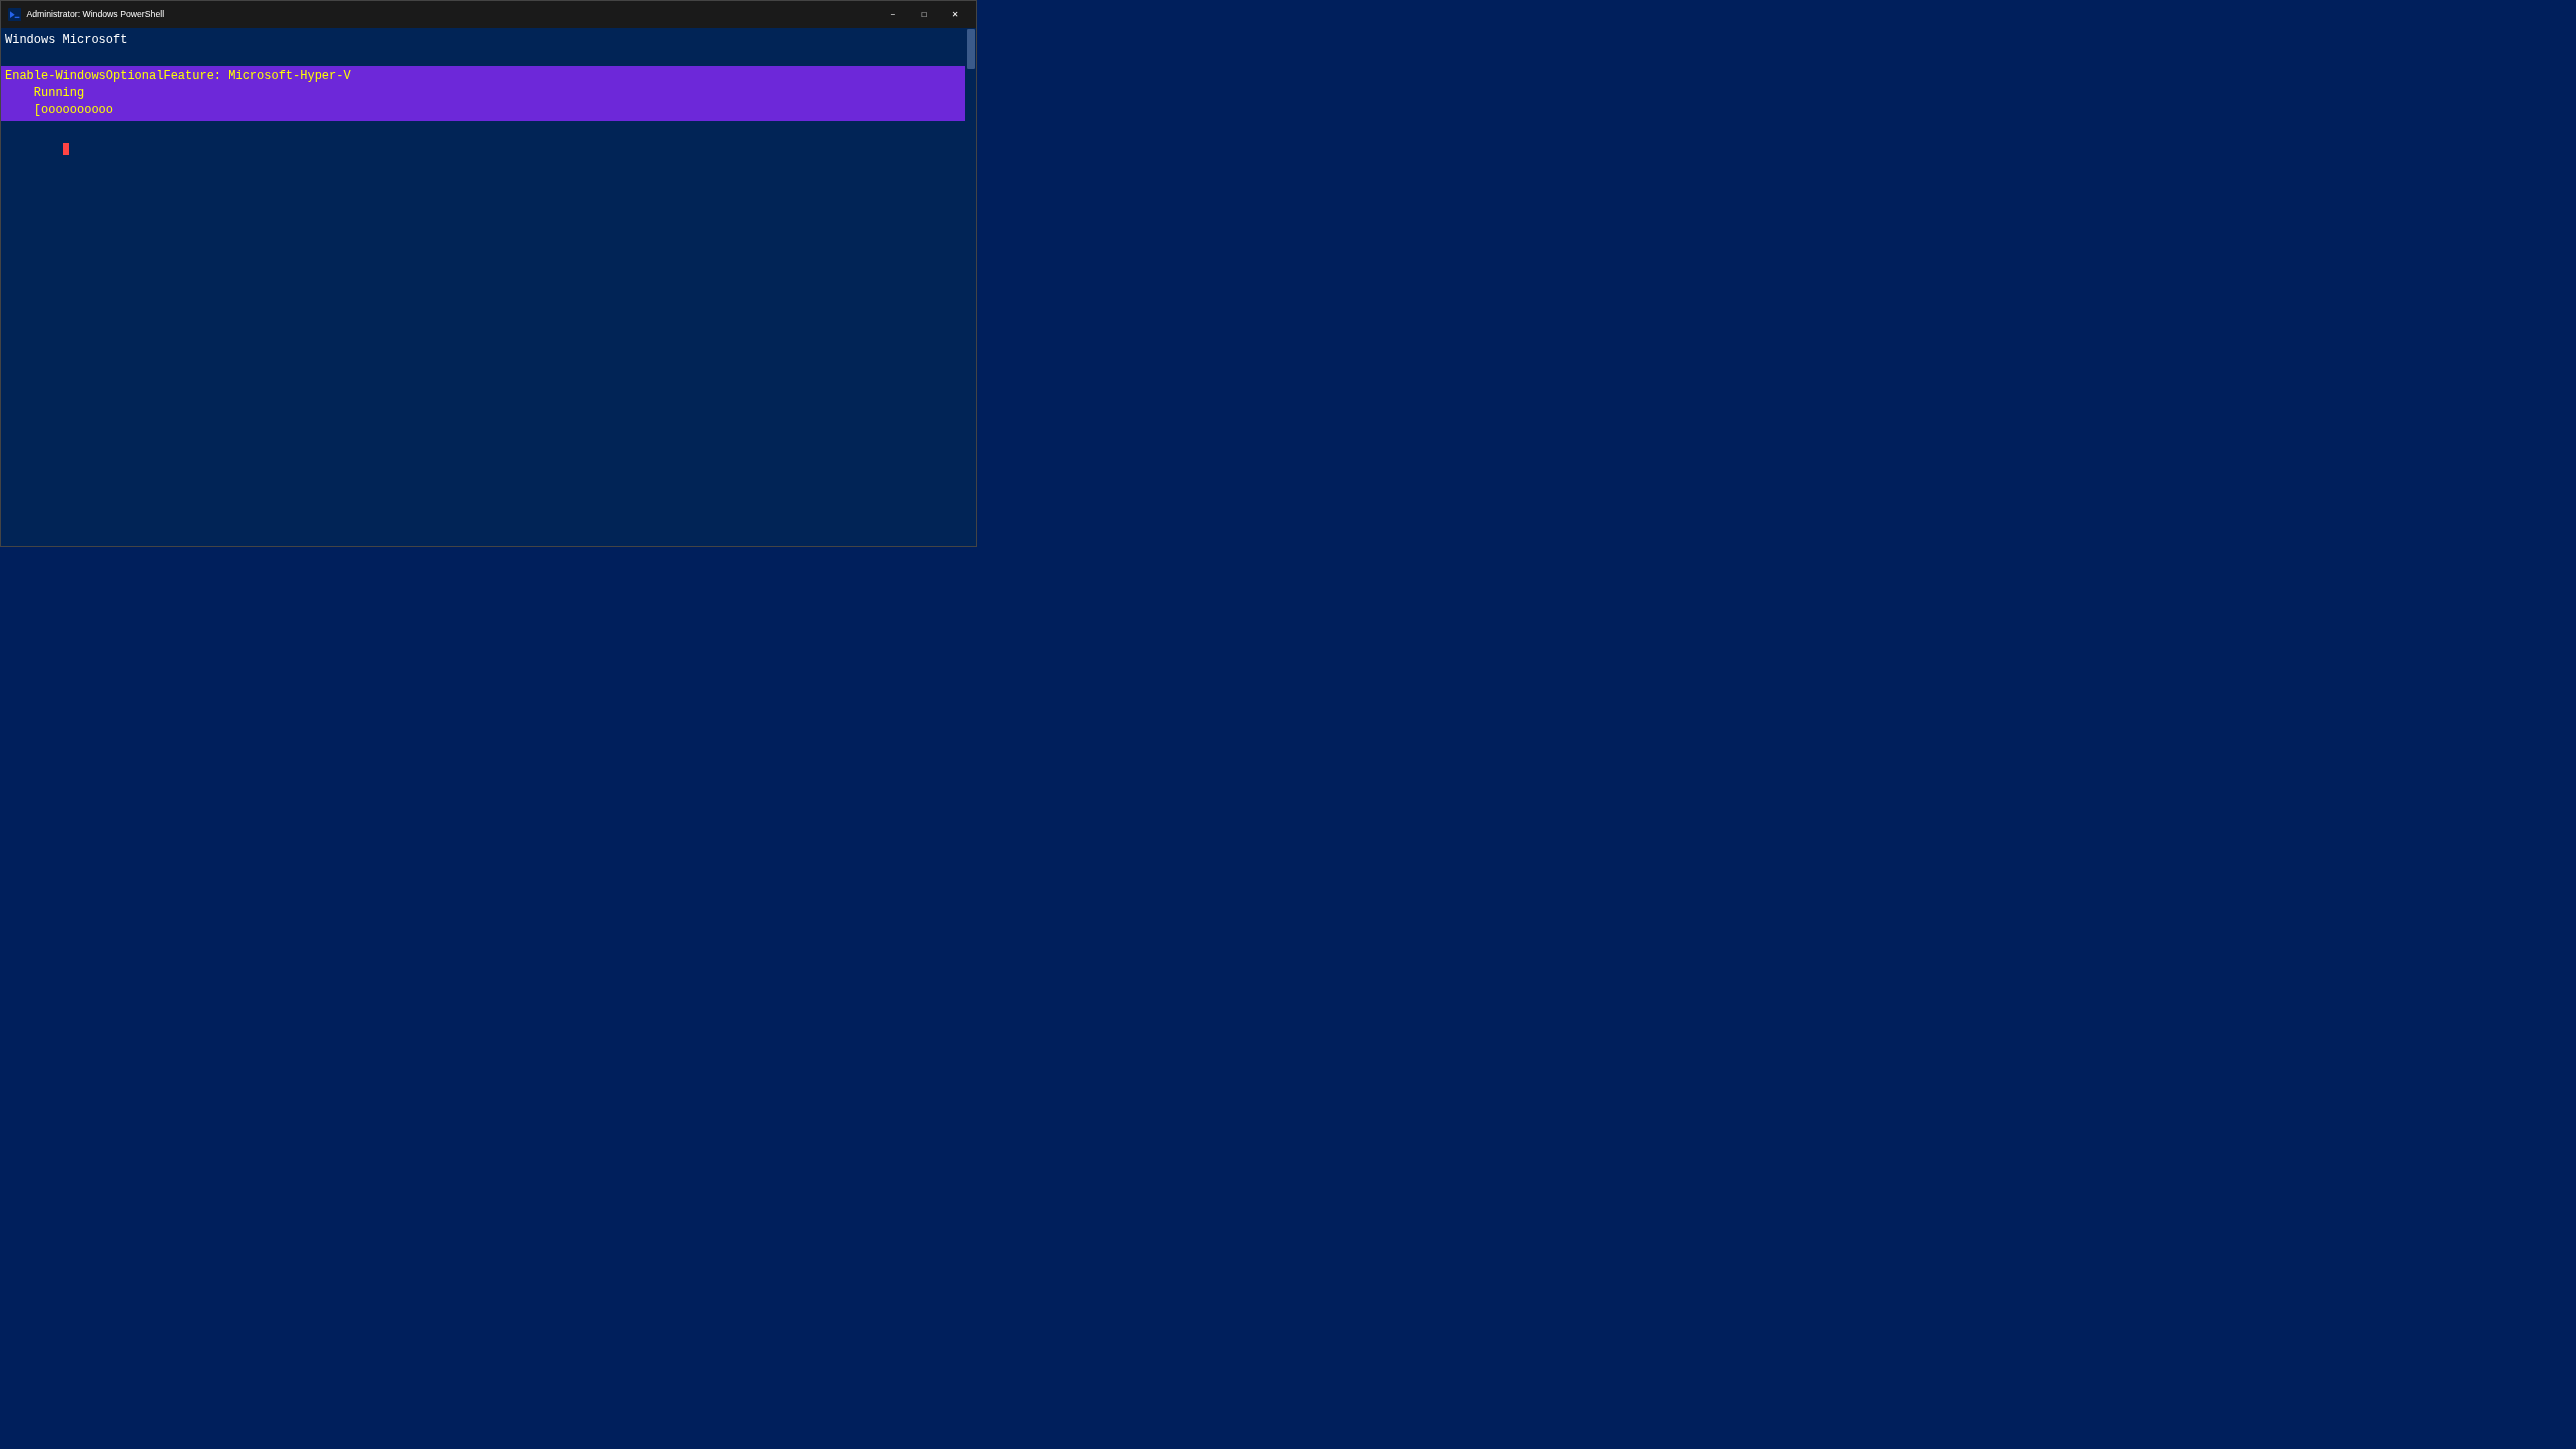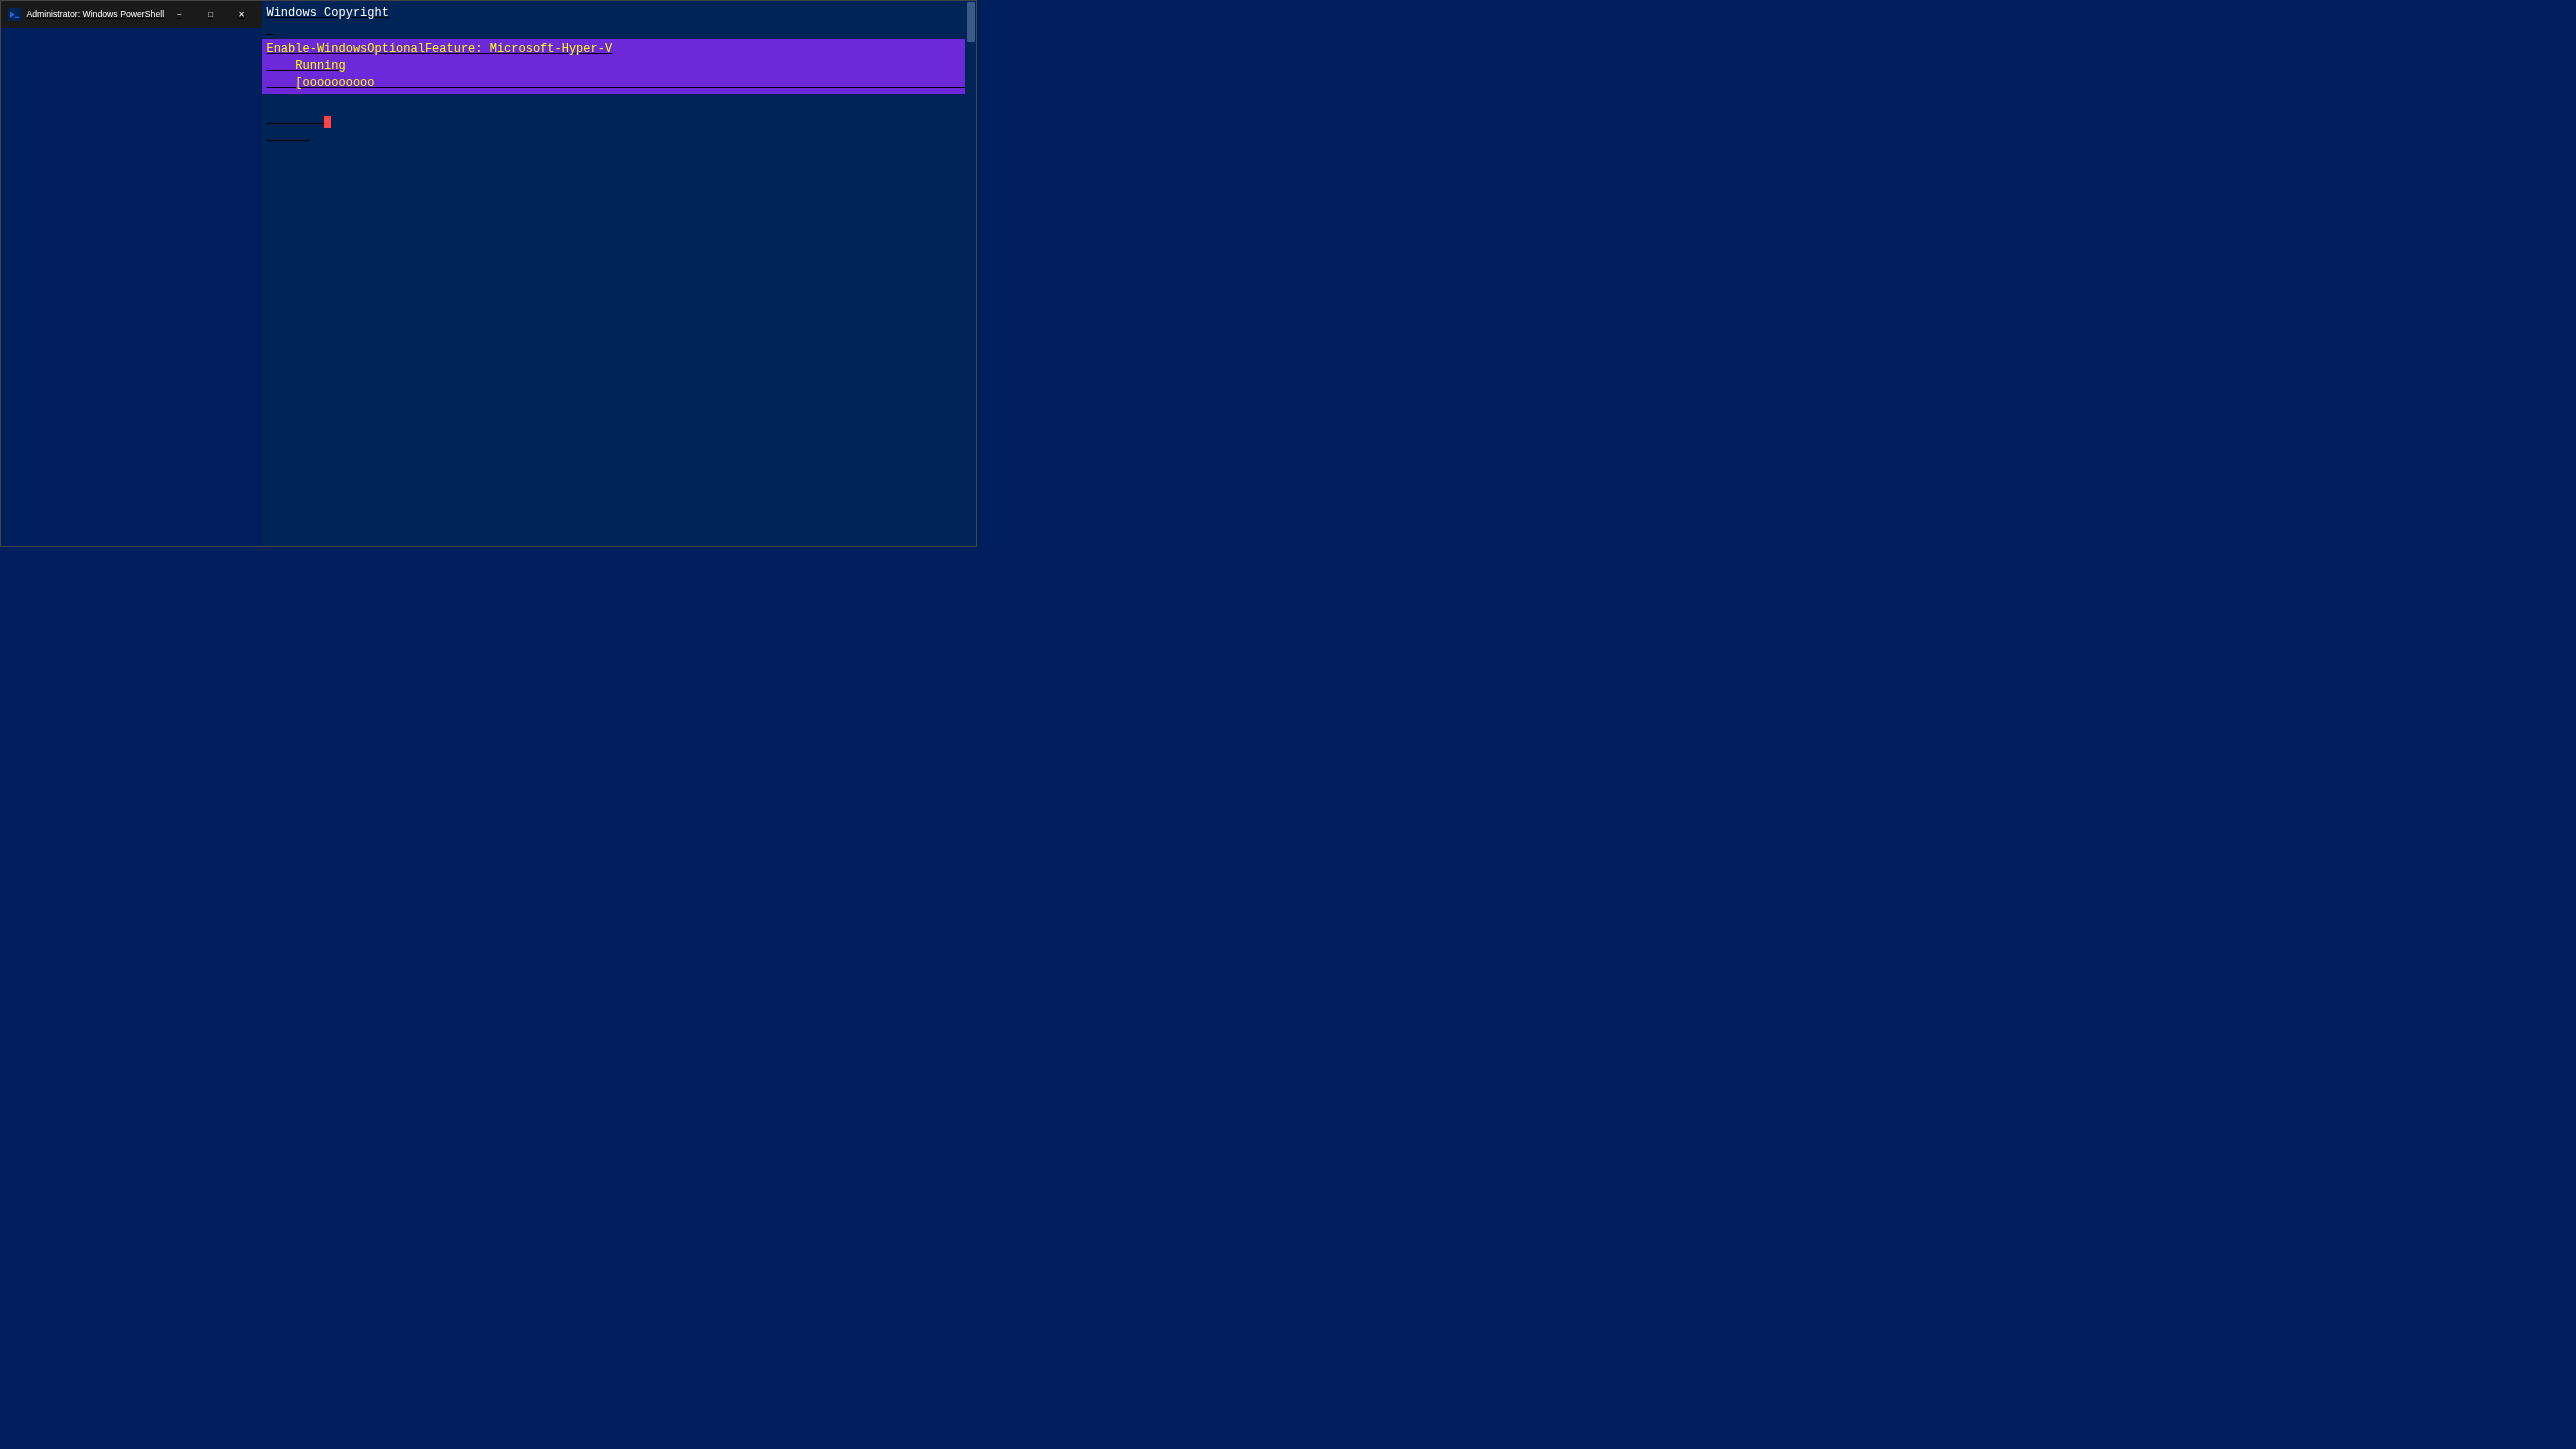--- a/index.html
+++ b/index.html
@@ -13,22 +13,22 @@
       height: 547px;
       overflow: hidden;
       font-family: 'Courier New', Courier, monospace;
       background: #001f5c;
     }
 
     .window {
       width: 100%;
       height: 100%;
       display: flex;
+      flex-direction: column;
       border: 0.7px solid #444;
-      text-decoration: underline;
     }
 
     .title-bar {
       background: #1a1a1a;
       height: 27px;
       display: flex;
       align-items: center;
       justify-content: space-between;
       padding: 0 5.4px 0 6.7px;
       flex-shrink: 0;
@@ -159,21 +159,21 @@
     </div>
     <div class="title-bar-controls">
       <button class="title-bar-btn">−</button>
       <button class="title-bar-btn">□</button>
       <button class="title-bar-btn close">✕</button>
     </div>
   </div>
 
   <div class="console-area">
     <div class="console-content">
-      <div class="line line-white">Windows Copyright</div>
+      <div class="line line-white">Windows Microsoft</div>
       <div class="line line-white">&nbsp;</div>
       <div class="highlight-block">
         <div class="line line-yellow">Enable-WindowsOptionalFeature: Microsoft-Hyper-V</div>
         <div class="line line-yellow">    Running</div>
         <div class="line line-yellow">    [oooooooooo                                                                                                                                                                                                            ]</div>
       </div>
       <div class="line">
         <span class="cursor"></span>
       </div>
     </div>

